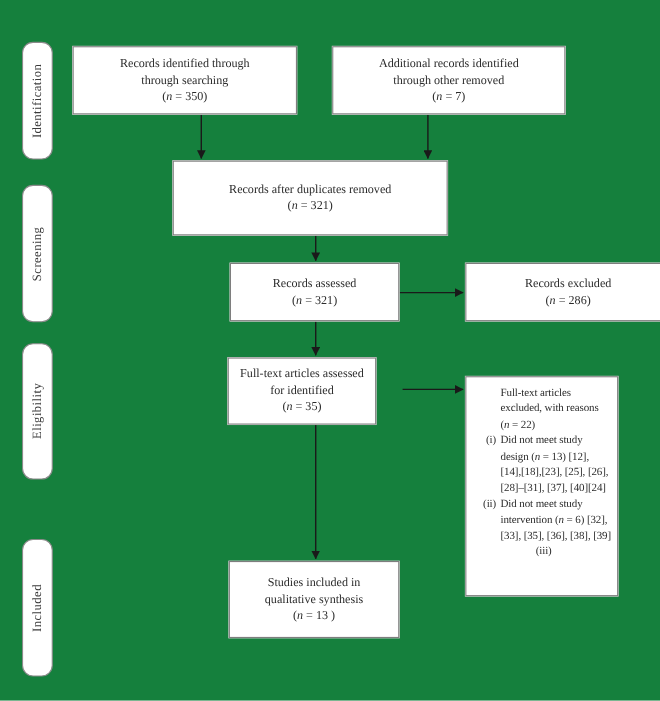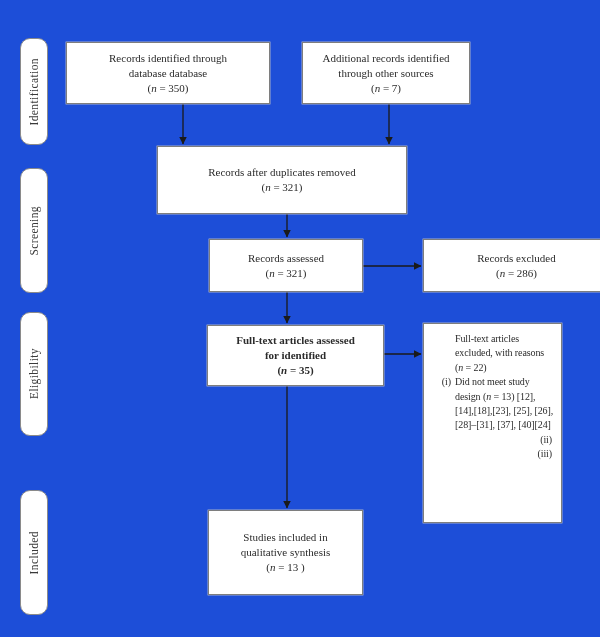--- a/index.html
+++ b/index.html
@@ -1,17 +1,17 @@
 <!DOCTYPE html>
 <html><head>
 <meta charset="utf-8">
 <style>
   html,body{margin:0;padding:0;background:#ffffff;}
   .canvas{
-    position:relative;width:600px;height:637px;background:#1d4ed8;
+    position:relative;width:600px;height:637px;background:#15803d;
     font-family:"Liberation Serif","DejaVu Serif",serif;color:#2b2b2b;
     overflow:hidden;
   }
   svg.arrow-layer{position:absolute;left:0;top:0;z-index:0;}
   .box{
     position:absolute;background:#ffffff;border:1px solid #7e7e7e;
     display:flex;flex-direction:column;align-items:center;justify-content:center;
     text-align:center;font-size:11px;line-height:15px;z-index:1;box-sizing:border-box;
     box-shadow:0 0 0 0.4px #c9c9c9;
   }
@@ -19,29 +19,29 @@
     position:absolute;left:20px;width:28px;background:#ffffff;
     border:1px solid #8a8a8a;border-radius:10px;box-sizing:border-box;
     display:flex;align-items:center;justify-content:center;z-index:1;
   }
   .pill .vtext{
     writing-mode:vertical-rl;transform:rotate(180deg);
     font-size:11.5px;letter-spacing:.4px;color:#3a3a3a;white-space:nowrap;
   }
   
   .b-identified{left:66px;top:42px;width:204px;height:62px;}
-  .b-additional{left:302px;top:42px;width:168px;height:62px;}
+  .b-additional{left:302px;top:42px;width:212px;height:62px;}
   .b-duplicates{left:157px;top:146px;width:250px;height:68px;}
   .b-screened{left:209px;top:239px;width:154px;height:53px;}
   .b-excluded{left:423px;top:239px;width:187px;height:53px;}
-  .b-fulltext{left:207px;top:325px;width:177px;height:61px;font-weight:bold;}
-  .b-included{left:208px;top:510px;width:155px;height:85px;}
+  .b-fulltext{left:207px;top:325px;width:135px;height:61px;}
+  .b-included{left:208px;top:510px;width:155px;height:70px;}
   .b-reasons{
-    left:423px;top:323px;width:139px;min-height:200px;height:auto;
-    align-items:flex-end;justify-content:flex-start;text-align:left;
+    left:423px;top:342px;width:139px;min-height:200px;height:auto;
+    align-items:center;justify-content:flex-start;text-align:left;
     font-size:10px;line-height:14.4px;padding:8px 5px 8px 7px;letter-spacing:-0.1px;
   }
   .b-reasons .title{margin-left:24px;}
   .b-reasons .item{display:grid;grid-template-columns:20px 1fr;column-gap:4px;}
   .b-reasons .marker{text-align:right;}
   .p-identification{top:38px;height:107px;}
   .p-screening{top:168px;height:125px;}
   .p-eligibility{top:312px;height:124px;}
   .p-included{top:490px;height:125px;}
   i{font-style:italic;}
@@ -76,27 +76,27 @@
   </div>
   <div class="pill p-eligibility">
     <span class="vtext">Eligibility</span>
   </div>
   <div class="pill p-included">
     <span class="vtext">Included</span>
   </div>
 
   <div class="box b-identified">
     <div>Records identified through</div>
-    <div>database database</div>
+    <div>through searching</div>
     <div>(<i>n</i> = 350)</div>
   </div>
 
   <div class="box b-additional">
     <div>Additional records identified</div>
-    <div>through other sources</div>
+    <div>through other removed</div>
     <div>(<i>n</i> = 7)</div>
   </div>
 
   <div class="box b-duplicates">
     <div>Records after duplicates removed</div>
     <div>(<i>n</i> = 321)</div>
   </div>
 
   <div class="box b-screened">
     <div>Records assessed</div>
@@ -115,20 +115,21 @@
   </div>
 
   <div class="box b-reasons">
     <div class="title">Full-text articles excluded, with reasons (<i>n</i>&nbsp;=&nbsp;22)</div>
     <div class="item">
       <span class="marker">(i)</span>
       <span class="text">Did not meet study design (<i>n</i>&nbsp;=&nbsp;13) [12], [14],[18],[23], [25], [26], [28]–[31], [37], [40][24]</span>
     </div>
     <div class="item">
       <span class="marker">(ii)</span>
+      <span class="text">Did not meet study intervention (<i>n</i>&nbsp;=&nbsp;6) [32], [33], [35], [36], [38], [39]</span>
     </div>
     <div class="item">
       <span class="marker">(iii)</span>
     </div>
   </div>
 
   <div class="box b-included">
     <div>Studies included in</div>
     <div>qualitative synthesis</div>
     <div>(<i>n</i> = 13 )</div>

